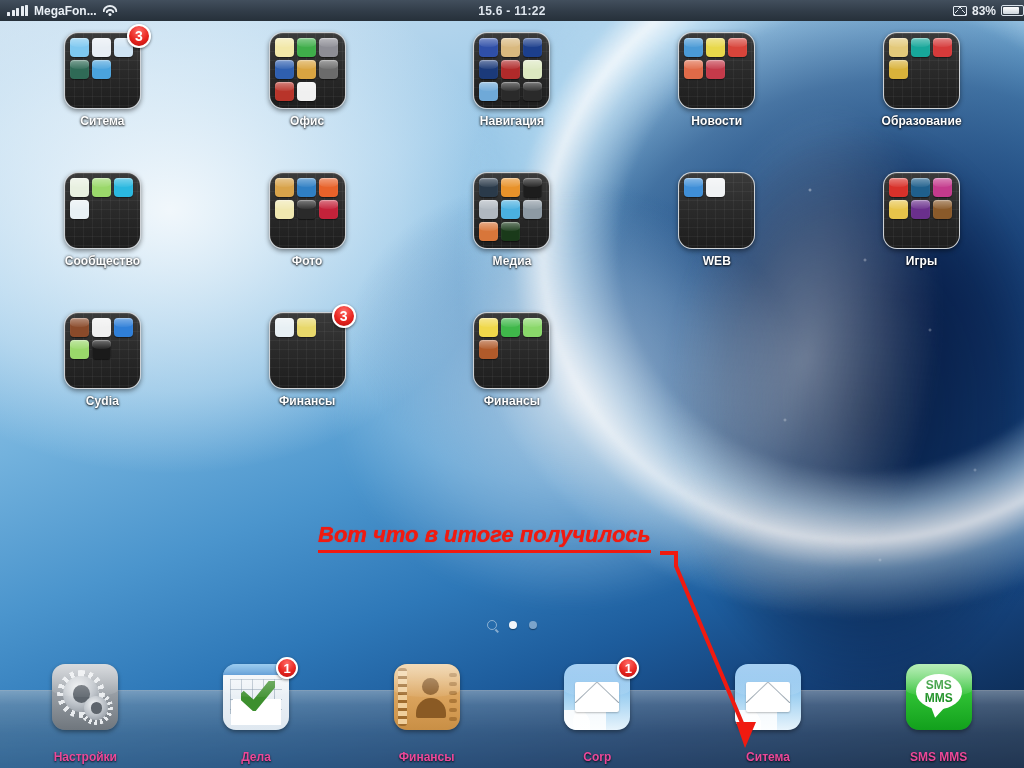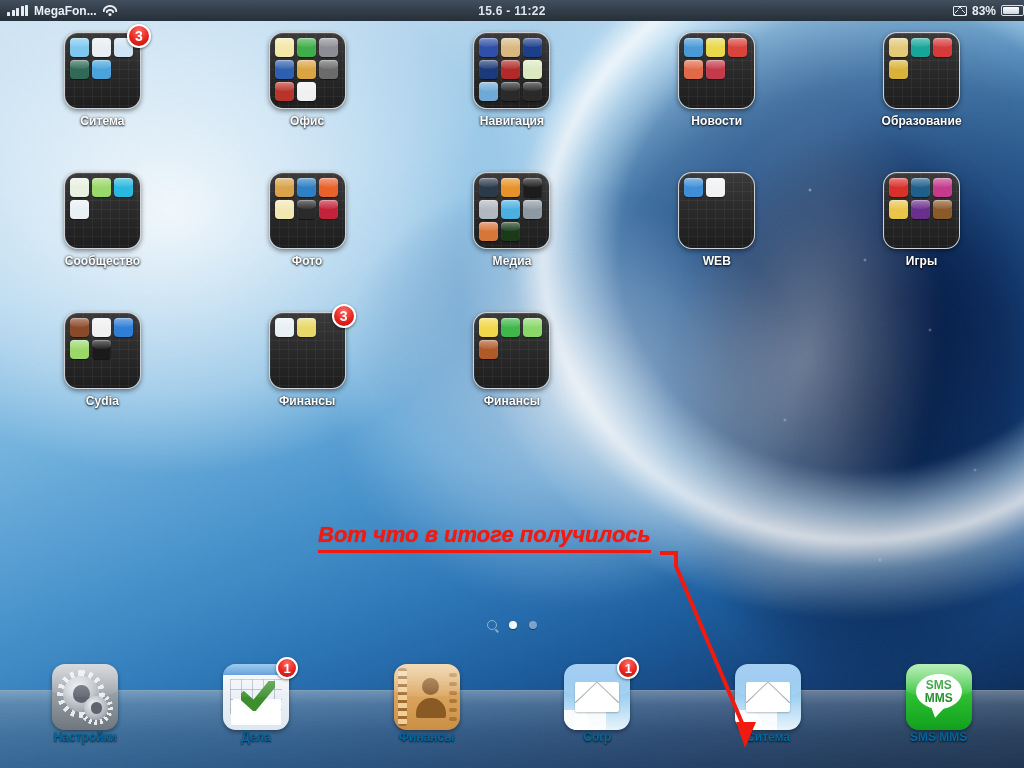--- a/index.html
+++ b/index.html
@@ -306,22 +306,22 @@
     box-shadow: 0 2px 4px rgba(0,0,0,.40);
     overflow: hidden;
   }
   .app-icon .gloss {
     position: absolute; left: 0; top: 0; width: 100%; height: 50%;
     background: linear-gradient(rgba(255,255,255,.45), rgba(255,255,255,.06));
     border-radius: 13px 13px 50% 50% / 13px 13px 22% 22%;
     pointer-events: none; z-index: 4;
   }
   .dock-label {
-    margin-top: 0;
-    font-size: 12px; font-weight: bold; color: #0369a1;
+    margin-top: 20px;
+    font-size: 12px; font-weight: bold; color: #ec4899;
     text-shadow: 0 1px 2px rgba(0,0,0,.85);
     white-space: nowrap;
   }
   .dock-badge {
     position: absolute; top: -7px; right: -9px;
     min-width: 22px; height: 22px; padding: 0 5px;
     border-radius: 11px;
     background: radial-gradient(circle at 50% 25%, #ff6b66 0%, #e8251f 55%, #b60d0d 100%);
     border: 2px solid #fff; color: #fff;
     font-size: 13px; font-weight: bold; line-height: 1;

